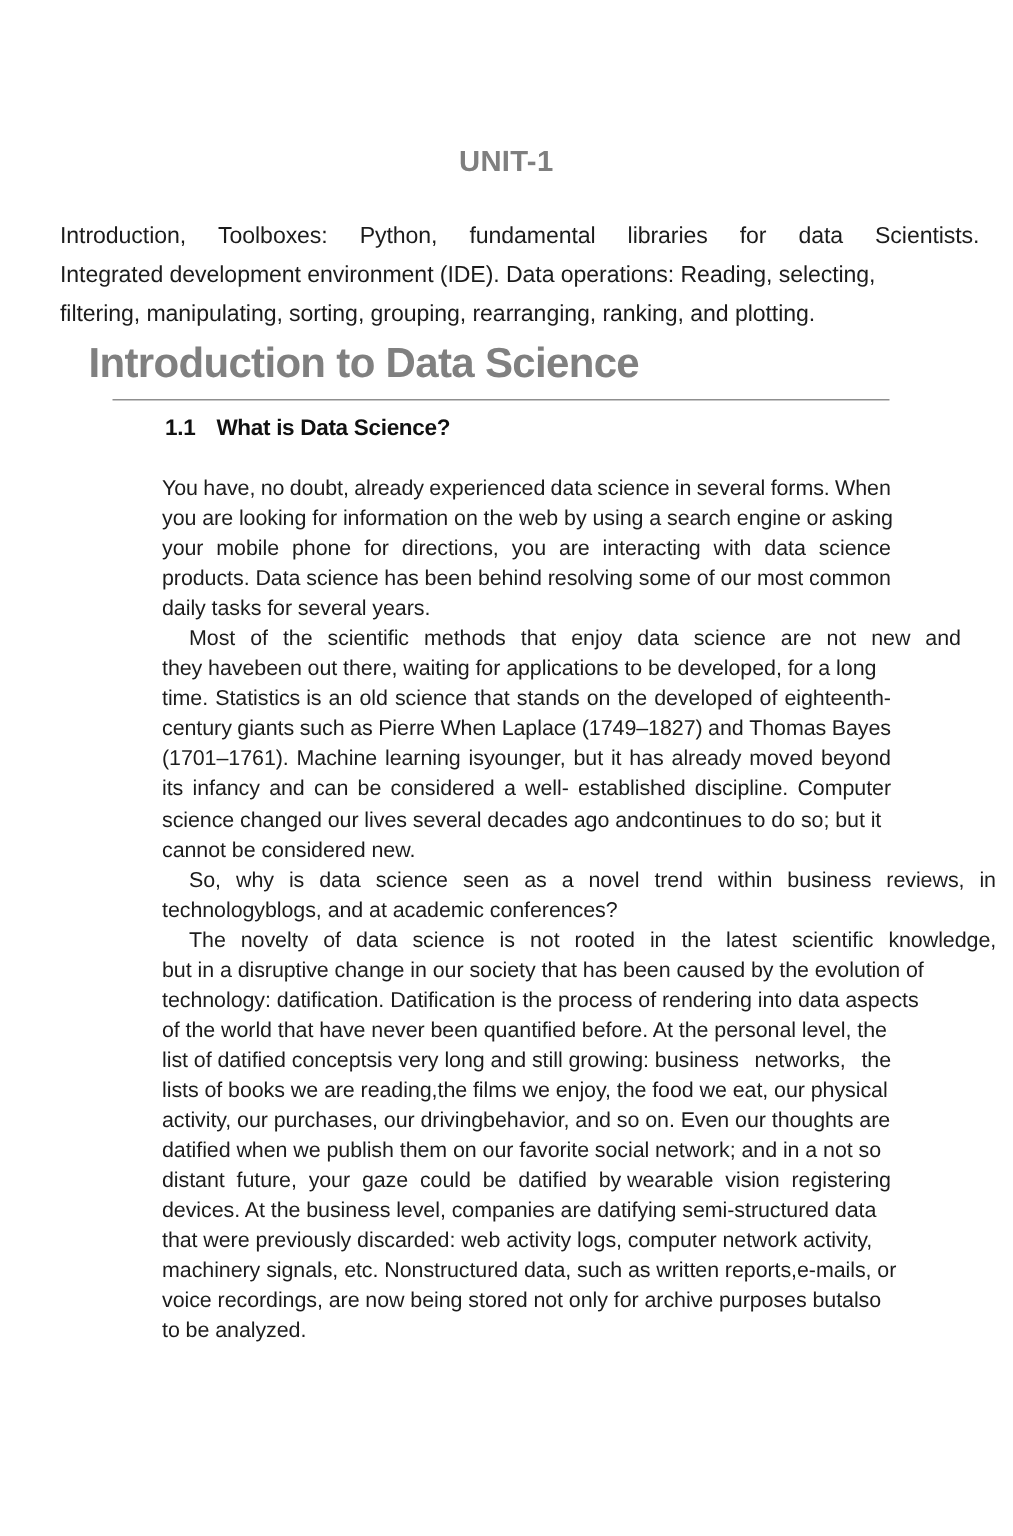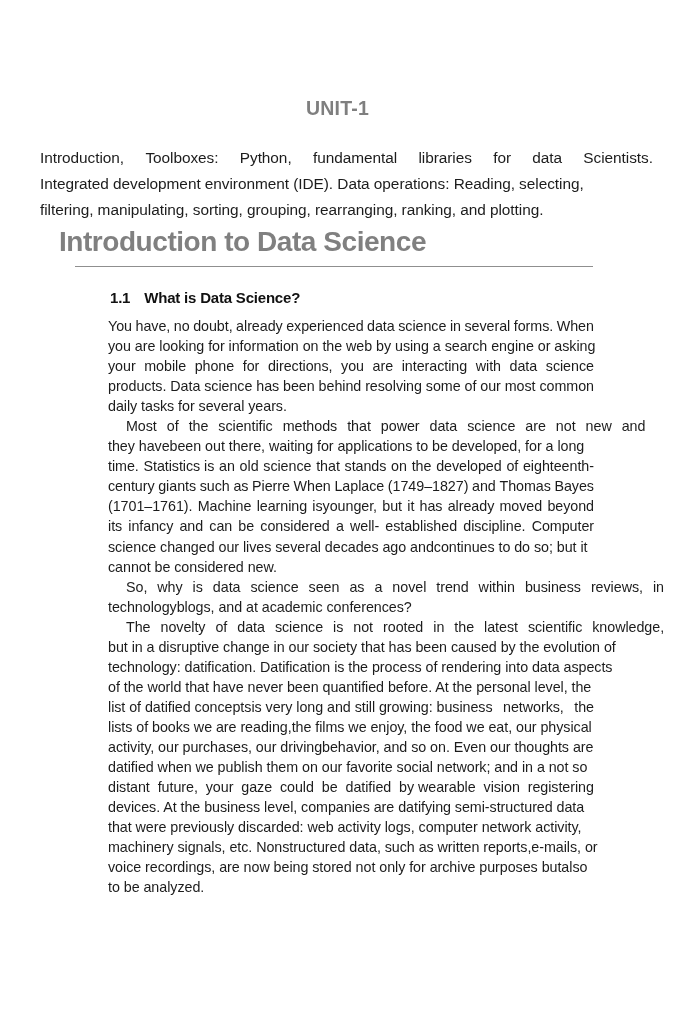--- a/index.html
+++ b/index.html
@@ -80,21 +80,21 @@
     top: 266px;
     left: 75px;
     width: 518px;
     height: 1px;
     background: #8f8f8f;
   }
 
   
   .section-heading {
     position: absolute;
-    top: 289px;
+    top: 277px;
     left: 110px;
     font-size: 15px;
     font-weight: bold;
     color: #111111;
     letter-spacing: -0.2px;
     white-space: nowrap;
   }
   .section-heading .sec-num { margin-right: 14px; }
 
   
@@ -191,21 +191,21 @@
         <span class="line">daily tasks for several years.</span>
       </p>
       <p>
         <span class="line indent just">
           <span>Most</span>
           <span>of</span>
           <span>the</span>
           <span>scientific</span>
           <span>methods</span>
           <span>that</span>
-          <span>power</span>
+          <span>enjoy</span>
           <span>data</span>
           <span>science</span>
           <span>are</span>
           <span>not</span>
           <span>new</span>
           <span>and</span>
         </span>
         <span class="line">they havebeen out there, waiting for applications to be developed, for a long</span>
         <span class="line just">
           <span>time.</span>

